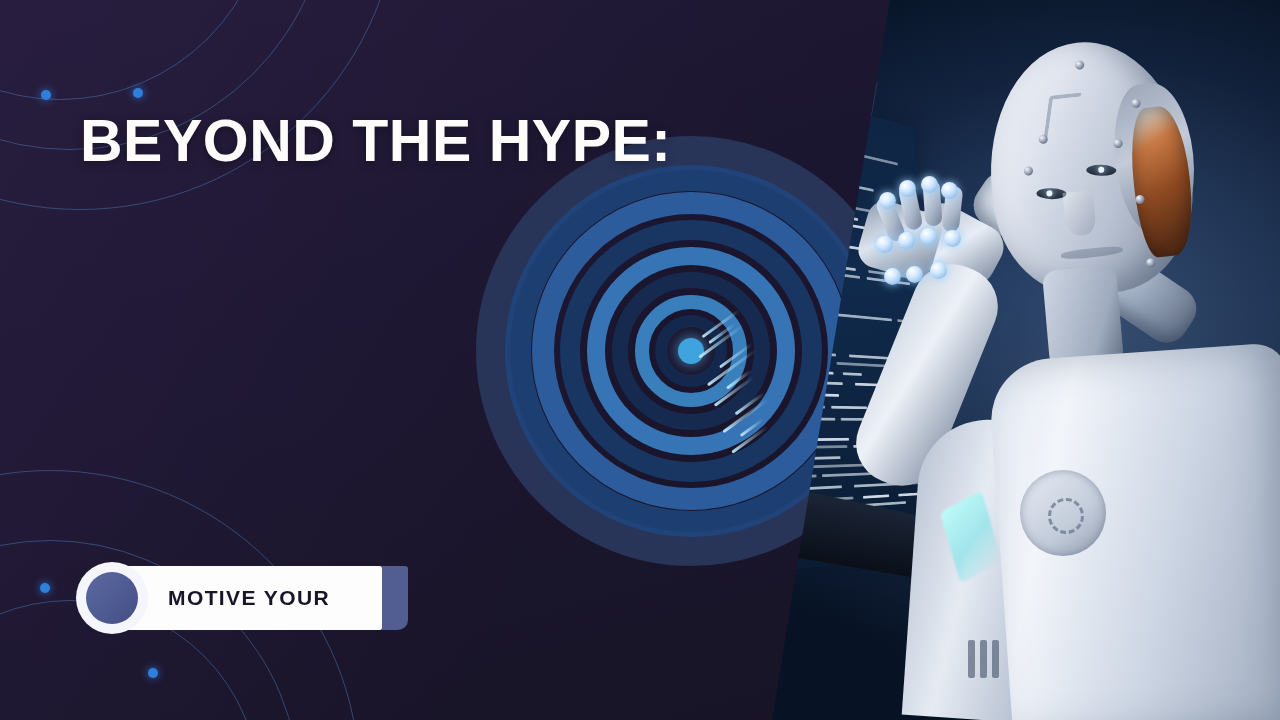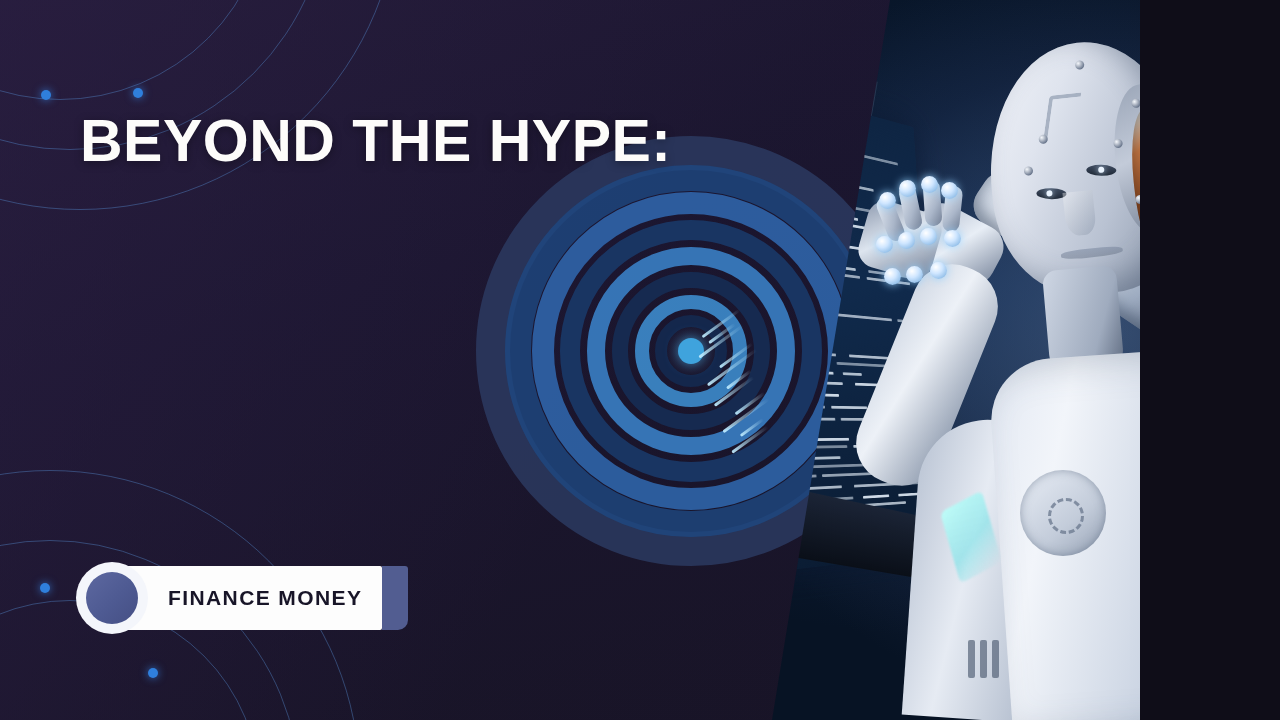--- a/index.html
+++ b/index.html
@@ -5,21 +5,21 @@
 <style>
   html, body {
     margin: 0;
     padding: 0;
     background: #0f0d18;
   }
   * { box-sizing: border-box; }
 
   .banner {
     position: relative;
-    width: 1140px;
+    width: 1280px;
     height: 720px;
     overflow: hidden;
     background: #1a1628;
     font-family: "Liberation Sans", sans-serif;
   }
 
   
   .photo-panel {
     position: absolute;
     top: 0; left: 0;
@@ -556,17 +556,17 @@
       </div>
 
     <h1 class="headline" id="headline"><span>BEYOND THE HYPE:</span><br><br><br><br></h1>
 
     <div class="logo-badge">
       <div class="logo-plate"></div>
       <div class="logo-tab"></div>
       <div class="logo-mark">
         <div class="logo-mark-inner"></div>
       </div>
-      <div class="logo-text">FINANCE MONEY</div>
+      <div class="logo-text">MOTIVE YOUR</div>
     </div>
   </div>
 
 </div>
 
 </body></html>

